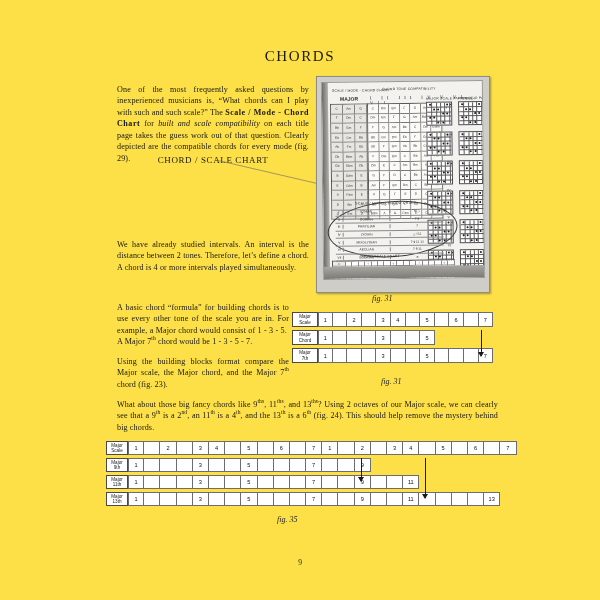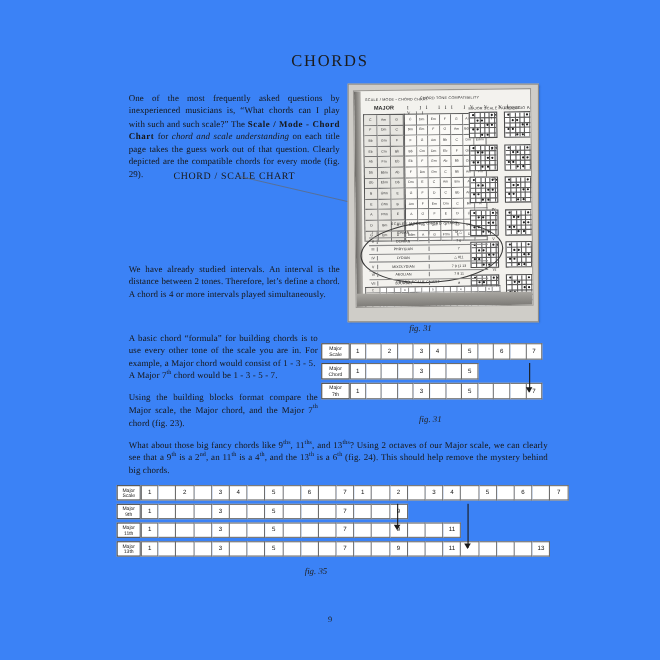--- a/index.html
+++ b/index.html
@@ -11,21 +11,21 @@
     width: 600px;
     height: 600px;
     position: relative;
     overflow: hidden;
     font-family: "Liberation Serif", serif;
     color: #1a1a1a;
   }
   .page {
     position: absolute;
     inset: 0;
-    background: #3b82f6;
+    background: #fde047;
   }
 
   
   #page-title {
     position: absolute;
     top: 48px;
     left: 0;
     width: 600px;
     text-align: center;
     font-size: 15px;
@@ -291,21 +291,21 @@
   }
 </style>
 </head>
 <body>
 
 <div class="page">
 
   <div id="page-title">CHORDS</div>
 
   <div class="para" id="intro-para">
-    <span>One of the most frequently asked questions by inexperienced musicians is, “What chords can I play with such and such scale?” The </span><b>Scale / Mode - Chord Chart</b><span> for </span><i>chord and scale understanding</i><span> on each title page takes the guess work out of that question. Clearly depicted are the compatible chords for every mode (fig. 29).</span>
+    <span>One of the most frequently asked questions by inexperienced musicians is, “What chords can I play with such and such scale?” The </span><b>Scale / Mode - Chord Chart</b><span> for </span><i>built and scale compatibility</i><span> on each title page takes the guess work out of that question. Clearly depicted are the compatible chords for every mode (fig. 29).</span>
   </div>
 
   <div id="chord-scale-heading">CHORD / SCALE CHART</div>
 
   <svg id="leader-line" viewBox="0 0 112 34">
     <line x1="0" y1="0" x2="112" y2="26" stroke="#666" stroke-width="0.6"></line>
   </svg>
 
   <div class="para" id="interval-para">We have already studied intervals. An interval is the distance between 2 tones. Therefore, let’s define a chord. A chord is 4 or more intervals played simultaneously.</div>
 

